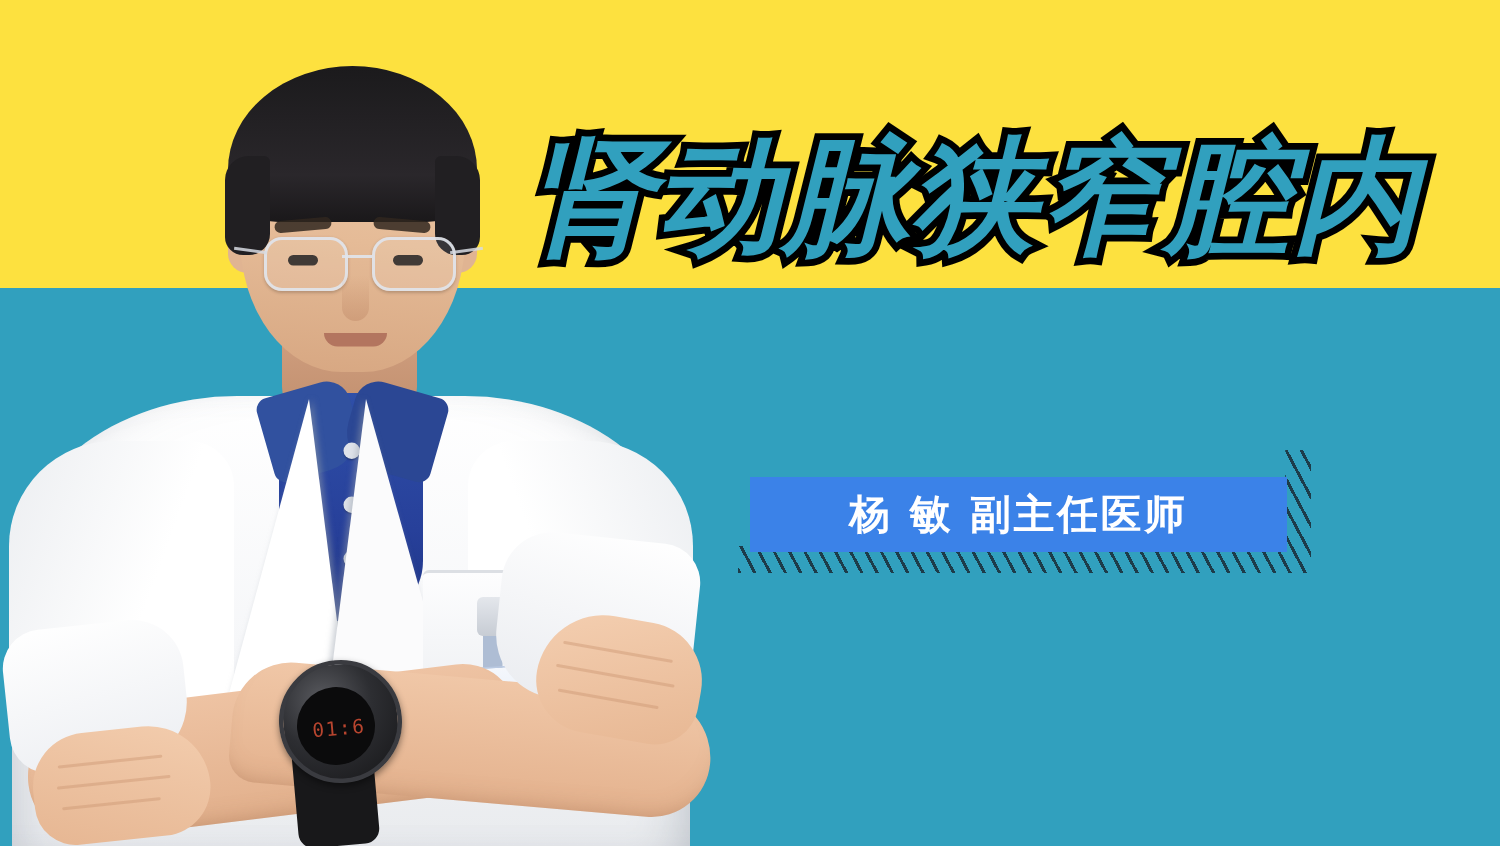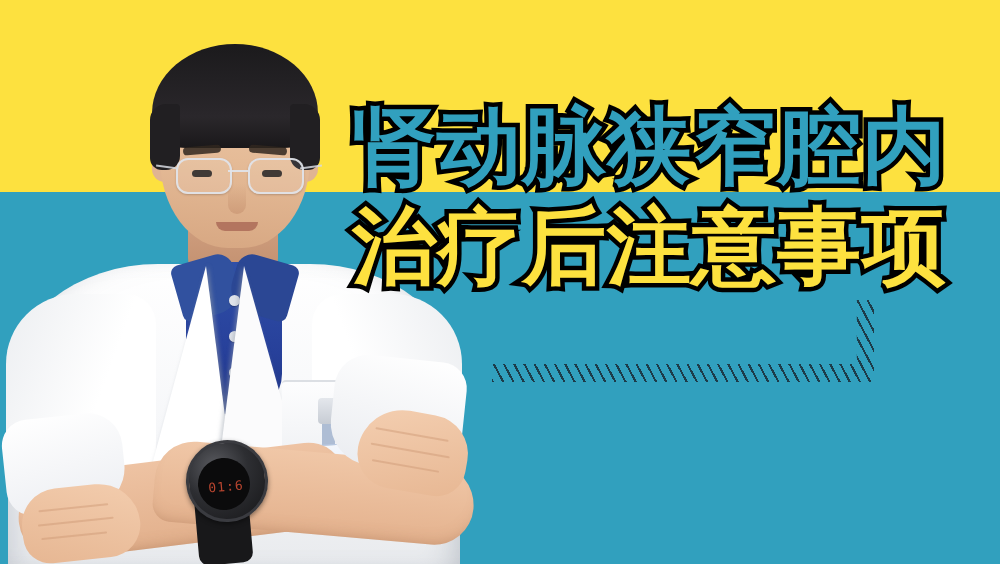--- a/index.html
+++ b/index.html
@@ -354,24 +354,25 @@
     left: 352px;
     z-index: 20;
     font-family: "DejaVu Sans", "Liberation Sans", sans-serif;
     font-weight: 700;
     font-size: 84px;
     line-height: 1;
     letter-spacing: 1px;
     white-space: nowrap;
   }
   .headline.l1 {
-    top: 104px;
+    top: 89px;
     color: #31a0be;
     -webkit-text-stroke: 9px #000;
     paint-order: stroke fill;
+    font-style: italic;
   }
   .headline.l2 {
     top: 204px;
     color: #fde13f;
     -webkit-text-stroke: 9px #000;
     paint-order: stroke fill;
   }
 
   
   .name-badge {
@@ -488,19 +489,21 @@
       <div class="finger" style="left:12px; top:38px; width:80px;"></div>
       <div class="finger" style="left:16px; top:54px; width:68px;"></div>
     </div>
     <div class="watch-band"></div>
     <div class="watch-face"></div>
     <div class="watch-dial"></div>
     <div class="watch-digits">01:6</div>
   </div>
 
   <div class="headline l1">肾动脉狭窄腔内</div>
-  <div class="headline l2">治疗后注意事项</div>
 
   <div class="hatch"></div>
 
+  <div class="name-badge">
+    <span class="name-badge-text">杨 敏  副主任医师</span>
+  </div>
 
 
 </div>
 
 </body></html>

